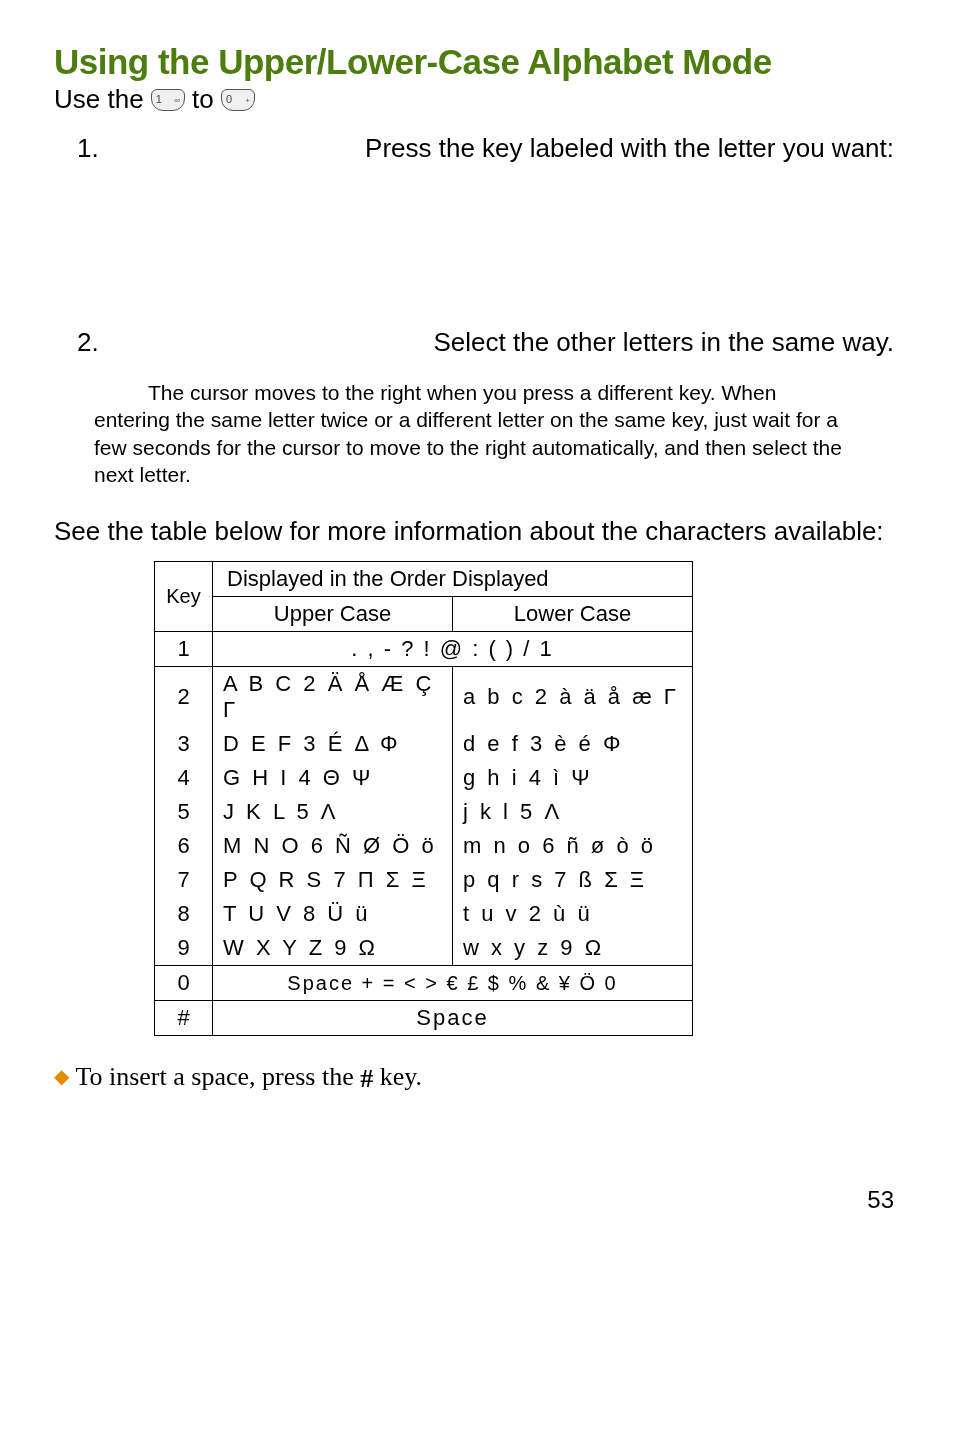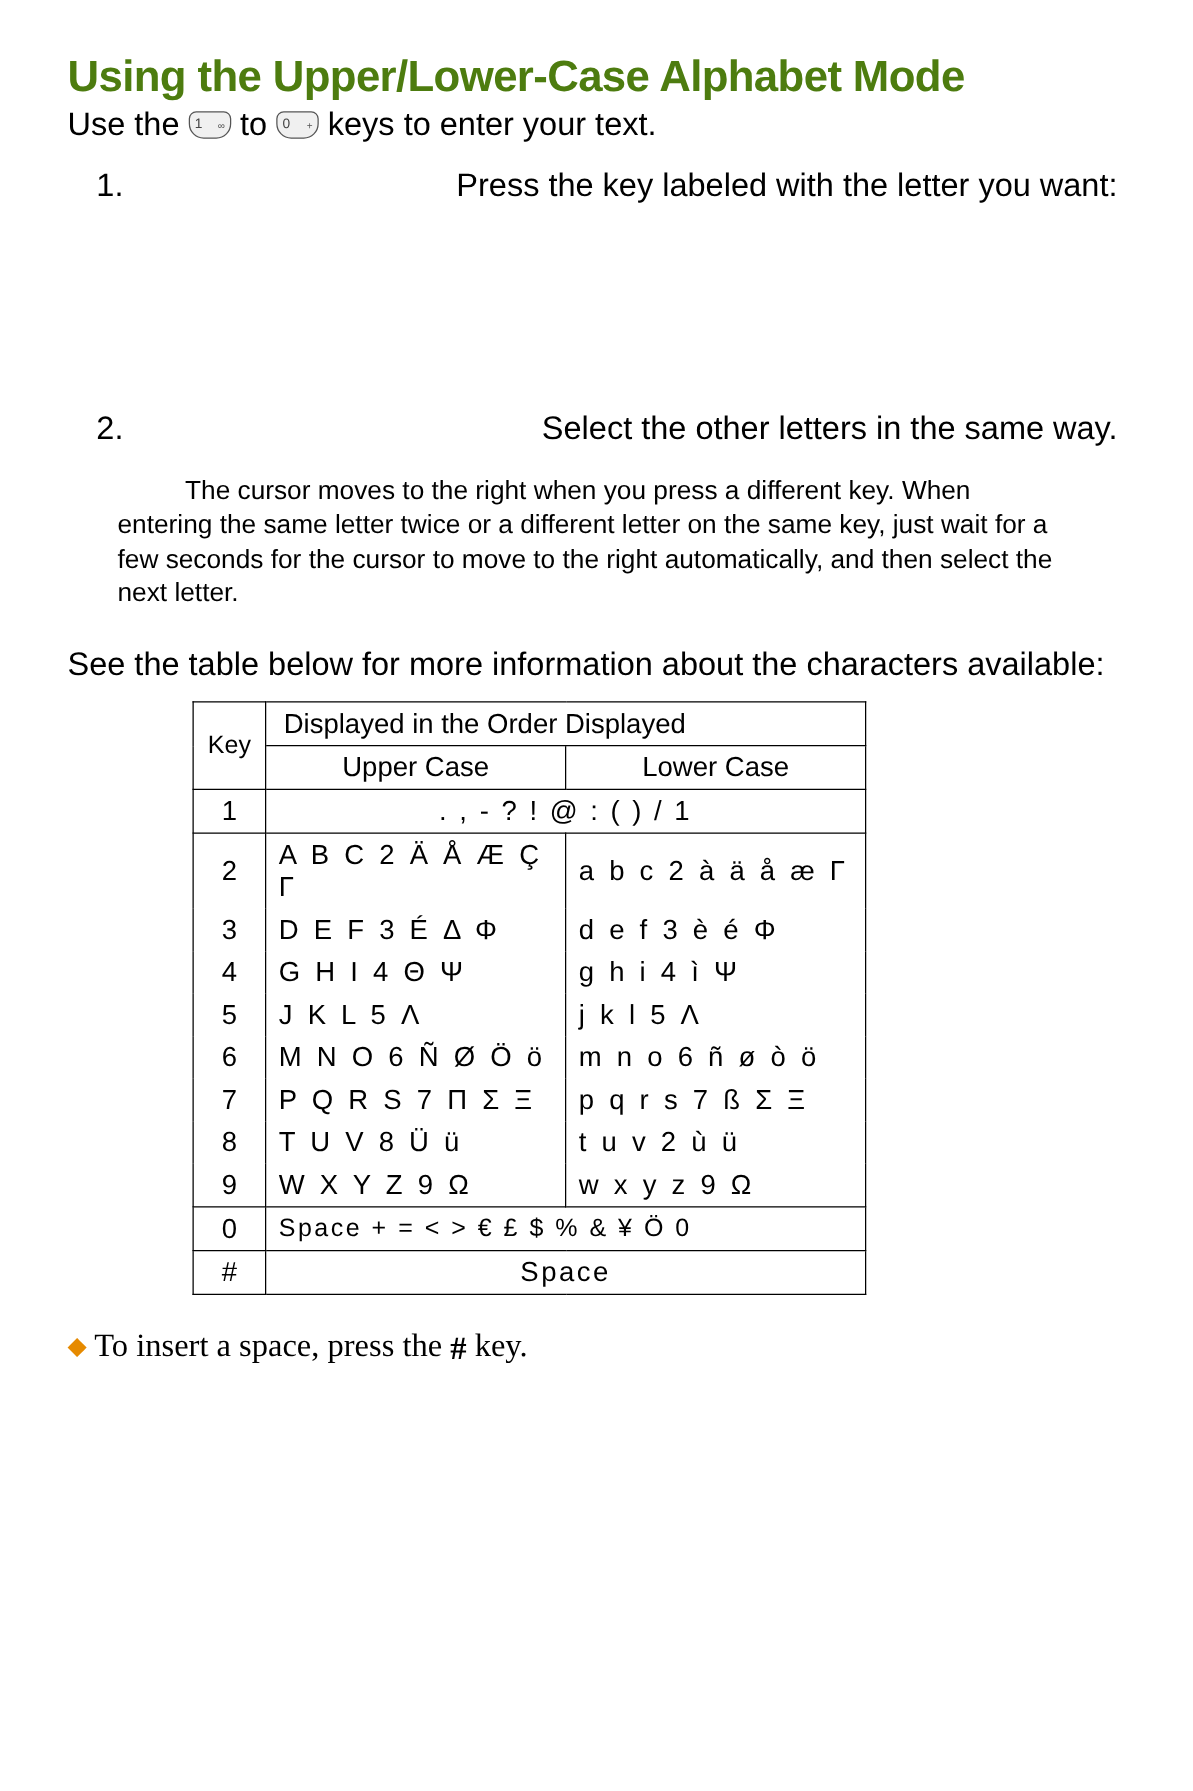--- a/index.html
+++ b/index.html
@@ -166,21 +166,20 @@
       <span class="key-sub">∞</span>
     </span>
   </span>
   <span> to </span>
   <span class="key-icon">
     <span class="key-shape">
       <span class="key-label">0</span>
       <span class="key-sub">+</span>
     </span>
   </span>
-  <span> keys to enter your text.</span>
 </p>
 
 <ol>
   <li>Press the key labeled with the letter you want:</li>
 </ol>
 
 <div class="step2-gap"></div>
 
 <ol start="2">
   <li>Select the other letters in the same way.</li>
@@ -242,31 +241,32 @@
       <td class="char-col">T U V 8 Ü ü</td>
       <td class="char-col">t u v 2 ù ü</td>
     </tr>
     <tr class="nb-top">
       <td class="key-col">9</td>
       <td class="char-col">W X Y Z 9 Ω</td>
       <td class="char-col">w x y z 9 Ω</td>
     </tr>
     <tr>
       <td class="key-col">0</td>
-      <td class="char-col row0" colspan="2" style="text-align:left">Space  +  =  &lt;  &gt;  €  £  $  %  &amp;  ¥  Ö  0</td>
+      <td class="char-col row0" colspan="2" style="text-align:center">Space  +  =  &lt;  &gt;  €  £  $  %  &amp;  ¥  Ö  0</td>
     </tr>
     <tr>
       <td class="key-col">#</td>
       <td class="char-col row-center" colspan="2">Space</td>
     </tr>
   </tbody>
     </table>
 </div>
 
 <p class="insert-note">
   <span class="diamond">◆</span>
   <span>To insert a space, press the </span>
   <span class="hash-key">#</span>
   <span> key.</span>
 </p>
 
 <div class="footer">
+  <div>53</div>
 </div>
 
 </body></html>

